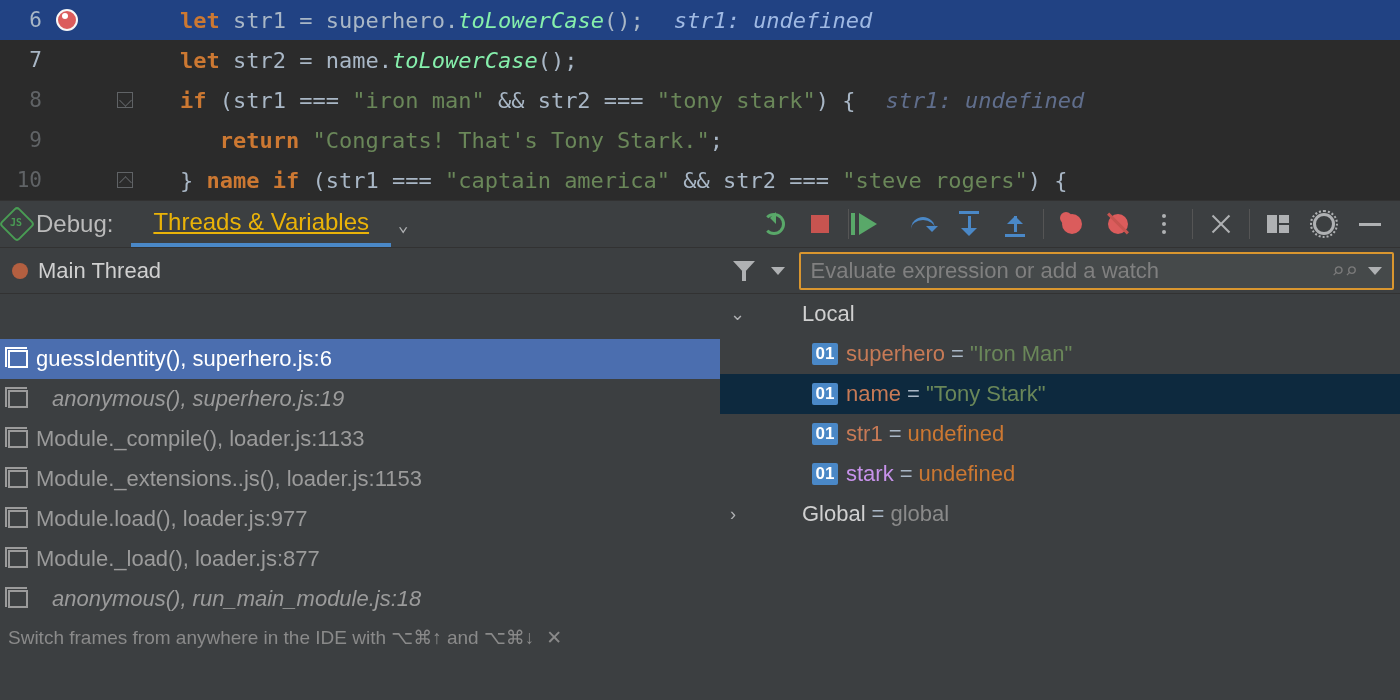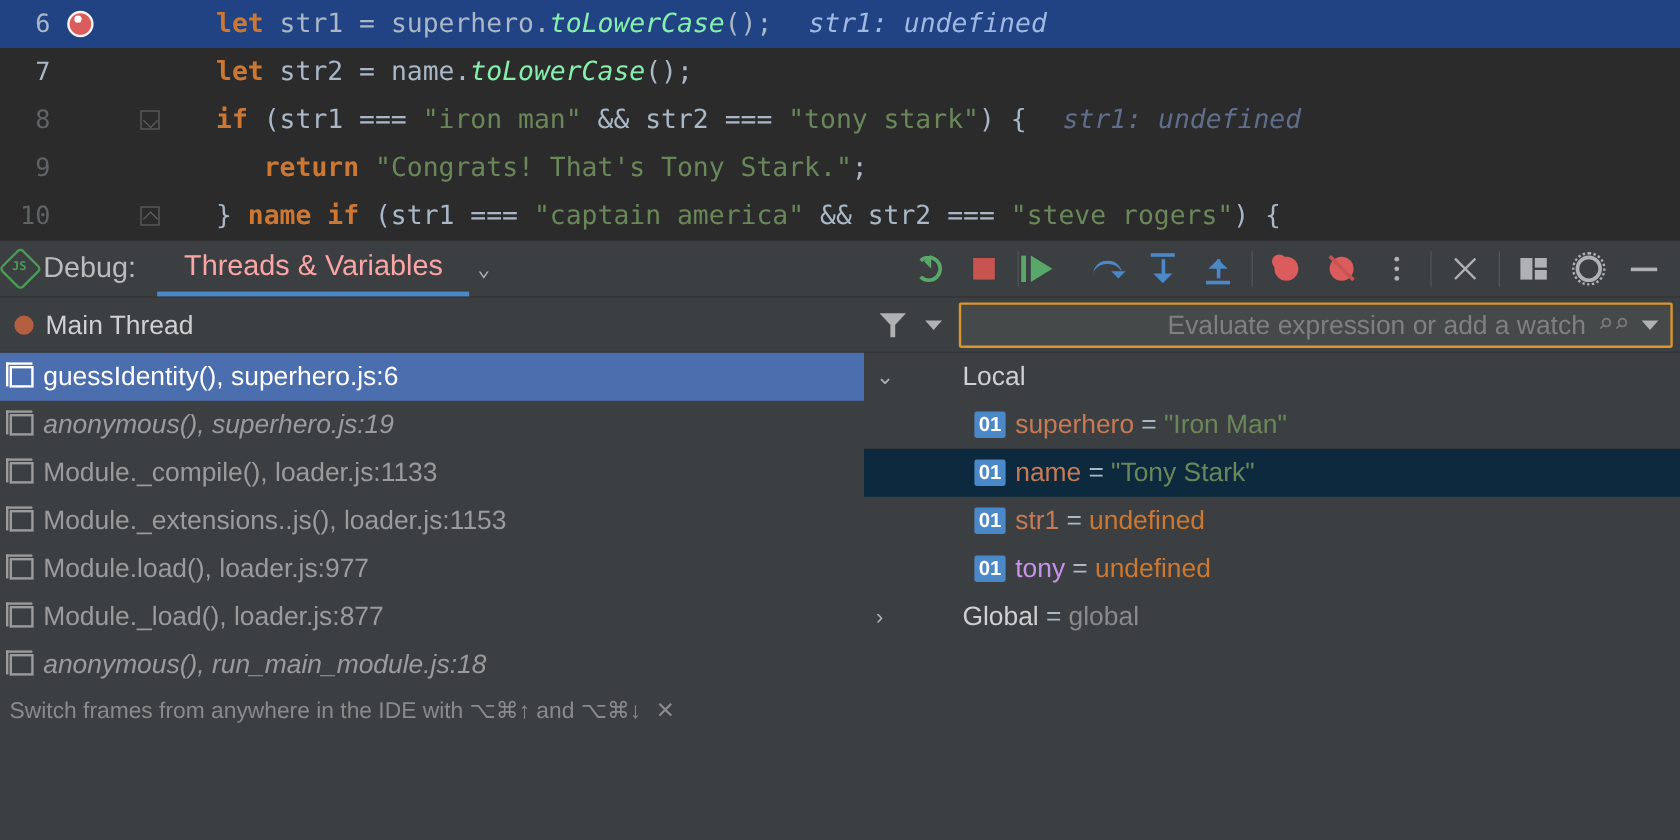--- a/index.html
+++ b/index.html
@@ -41,21 +41,21 @@
     height: 48px; background:#3c3f41;
     display:flex; align-items:center;
     border-top:1px solid #323232;
     border-bottom:1px solid #323232;
   }
   .node-icon { width:26px;height:26px; margin:0 6px 0 4px; border:2px solid #499c54; transform:rotate(45deg); border-radius:4px; position:relative;}
   .node-icon::after{content:"JS"; position:absolute; transform:rotate(-45deg); font-size:10px; color:#499c54; left:3px; top:5px; font-weight:bold;}
   .debug-lbl { color:#bbbbbb; font-size:24px; padding-right:18px; font-family: -apple-system, sans-serif;}
   .tabstrip { display:flex; align-self:stretch; }
   .tab { display:flex; align-items:center; padding:0 22px; font-size:24px; color:#bbbbbb; border-bottom:4px solid transparent; font-family:-apple-system,sans-serif; }
-  .tab.active { border-bottom-color:#4a88c7; color:#fca5a5; }
+  .tab.active { border-bottom-color:#4a88c7; color:#eab308;text-decoration:underline; }
   .tab-dd { width:24px; display:flex; align-items:center; justify-content:center; color:#afb1b3; font-size:18px;}
   .debug-actions { margin-left:auto; display:flex; align-items:center; gap:2px; padding-right:8px;}
   .act-btn { width:44px; height:40px; display:flex; align-items:center; justify-content:center; cursor:pointer; }
   .sep { width:1px; height:30px; background:#555; margin:0 4px;}
   .ico { display:inline-block; }
   .ico-rerun { width:22px;height:22px;border:3px solid #59a869;border-radius:50%;border-left-color:transparent; position:relative;}
   .ico-rerun::after{content:"";position:absolute;top:-4px;left:-2px;border:6px solid transparent;border-right-color:#59a869;}
   .ico-stop {width:18px;height:18px;background:#c75450;}
   .ico-resume{width:0;height:0;border-left:18px solid #59a869;border-top:11px solid transparent;border-bottom:11px solid transparent;}
   .ico-resume2{width:4px;height:22px;background:#59a869;margin-left:-26px;margin-right:4px;}
@@ -83,32 +83,32 @@
   
   .panels-row { background:#3c3f41; display:flex; align-items:center; height:46px; border-bottom:1px solid #323232;}
   .thread-dot{width:16px;height:16px;border-radius:50%;background:#b35f40;margin:0 10px 0 12px;}
   .thread-name{color:#d0d0d0;font-size:22px;font-family:-apple-system,sans-serif;}
   .panels-row .spacer{flex:1;}
   .filter-icon{width:22px;height:20px;position:relative;margin-right:16px;}
   .filter-icon::before{content:"";position:absolute;top:0;left:0;border-top:12px solid #afb1b3;border-left:11px solid transparent;border-right:11px solid transparent;}
   .filter-icon::after{content:"";position:absolute;top:10px;left:9px;width:4px;height:10px;background:#afb1b3;}
   .dd-tri{width:0;height:0;border-top:8px solid #afb1b3;border-left:7px solid transparent;border-right:7px solid transparent;margin-right:14px;}
   .eval-box{flex:1;margin:4px 6px 4px 0;height:38px;border:2px solid #d9962f;border-radius:2px;display:flex;align-items:center;padding:0 10px;background:#45494a;}
-  .eval-box input{flex:1;background:transparent;border:none;outline:none;color:#808080;font-size:22px;font-family:-apple-system,sans-serif;text-align:right;}
+  .eval-box input{flex:1;background:transparent;border:none;outline:none;color:#808080;font-size:22px;font-family:-apple-system,sans-serif;}
   .eval-box input::placeholder{color:#808080;}
   .glasses{color:#7a7a7a;font-size:22px;margin:0 10px;}
   
   .panes{flex:1;display:flex;background:#3c3f41;min-height:0;}
-  .pane-left{width:720px;display:flex;flex-direction:column;}
+  .pane-left{width:720px;display:flex;flex-direction:column;margin-top:45px;}
   .pane-right{flex:1;display:flex;flex-direction:column;}
   .frame-row{display:flex;align-items:center;height:40px;padding-left:8px;font-family:-apple-system,sans-serif;font-size:22px;color:#9b9b9b;}
   .frame-row.sel{background:#4b6eaf;color:#fff;}
   .frame-row .fico{width:20px;height:18px;border:2px solid currentColor;margin-right:8px;position:relative;}
   .frame-row .fico::after{content:"";position:absolute;left:-5px;top:-5px;width:20px;height:18px;border:2px solid currentColor;border-right:none;border-bottom:none;}
-  .frame-row.ital{font-style:italic;}
+  .frame-row.ital{font-style:italic;gap:16px;}
   .tip-row{height:36px;display:flex;align-items:center;padding-left:8px;color:#8a8a8a;font-size:19px;font-family:-apple-system,sans-serif;}
   .tip-row .xx{margin-left:12px;color:#8a8a8a;}
   .var-row{display:flex;align-items:center;height:40px;padding-left:10px;font-family:-apple-system,sans-serif;font-size:22px;}
   .var-row.sel{background:#0d293e;}
   .var-arrow{width:22px;color:#afb1b3;font-size:18px;}
   .var-badge{display:inline-flex;width:26px;height:22px;background:#4a88c7;color:#fff;font-size:17px;font-weight:bold;align-items:center;justify-content:center;margin-right:8px;border-radius:2px;}
   .var-name{color:#c77a56;}
   .var-name.purple{color:#c792ea;}
   .var-eq{color:#a9b7c6;padding:0 6px;}
   .var-val-str{color:#6a8759;}
@@ -287,21 +287,21 @@
     <div class="var-row">
       <span class="pad2"></span>
         <span class="var-badge">01</span>
       <span class="var-name">str1</span>
         <span class="var-eq">=</span>
         <span class="var-val-kw">undefined</span>
     </div>
     <div class="var-row">
       <span class="pad2"></span>
         <span class="var-badge">01</span>
-      <span class="var-name purple">tony</span>
+      <span class="var-name purple">stark</span>
         <span class="var-eq">=</span>
         <span class="var-val-kw">undefined</span>
     </div>
     <div class="var-row">
       <span class="var-arrow">›</span>
       <span class="pad1"></span>
       <span style="color:#d0d0d0">Global</span>
         <span class="var-eq">=</span>
         <span class="var-val-plain">global</span>
     </div>

